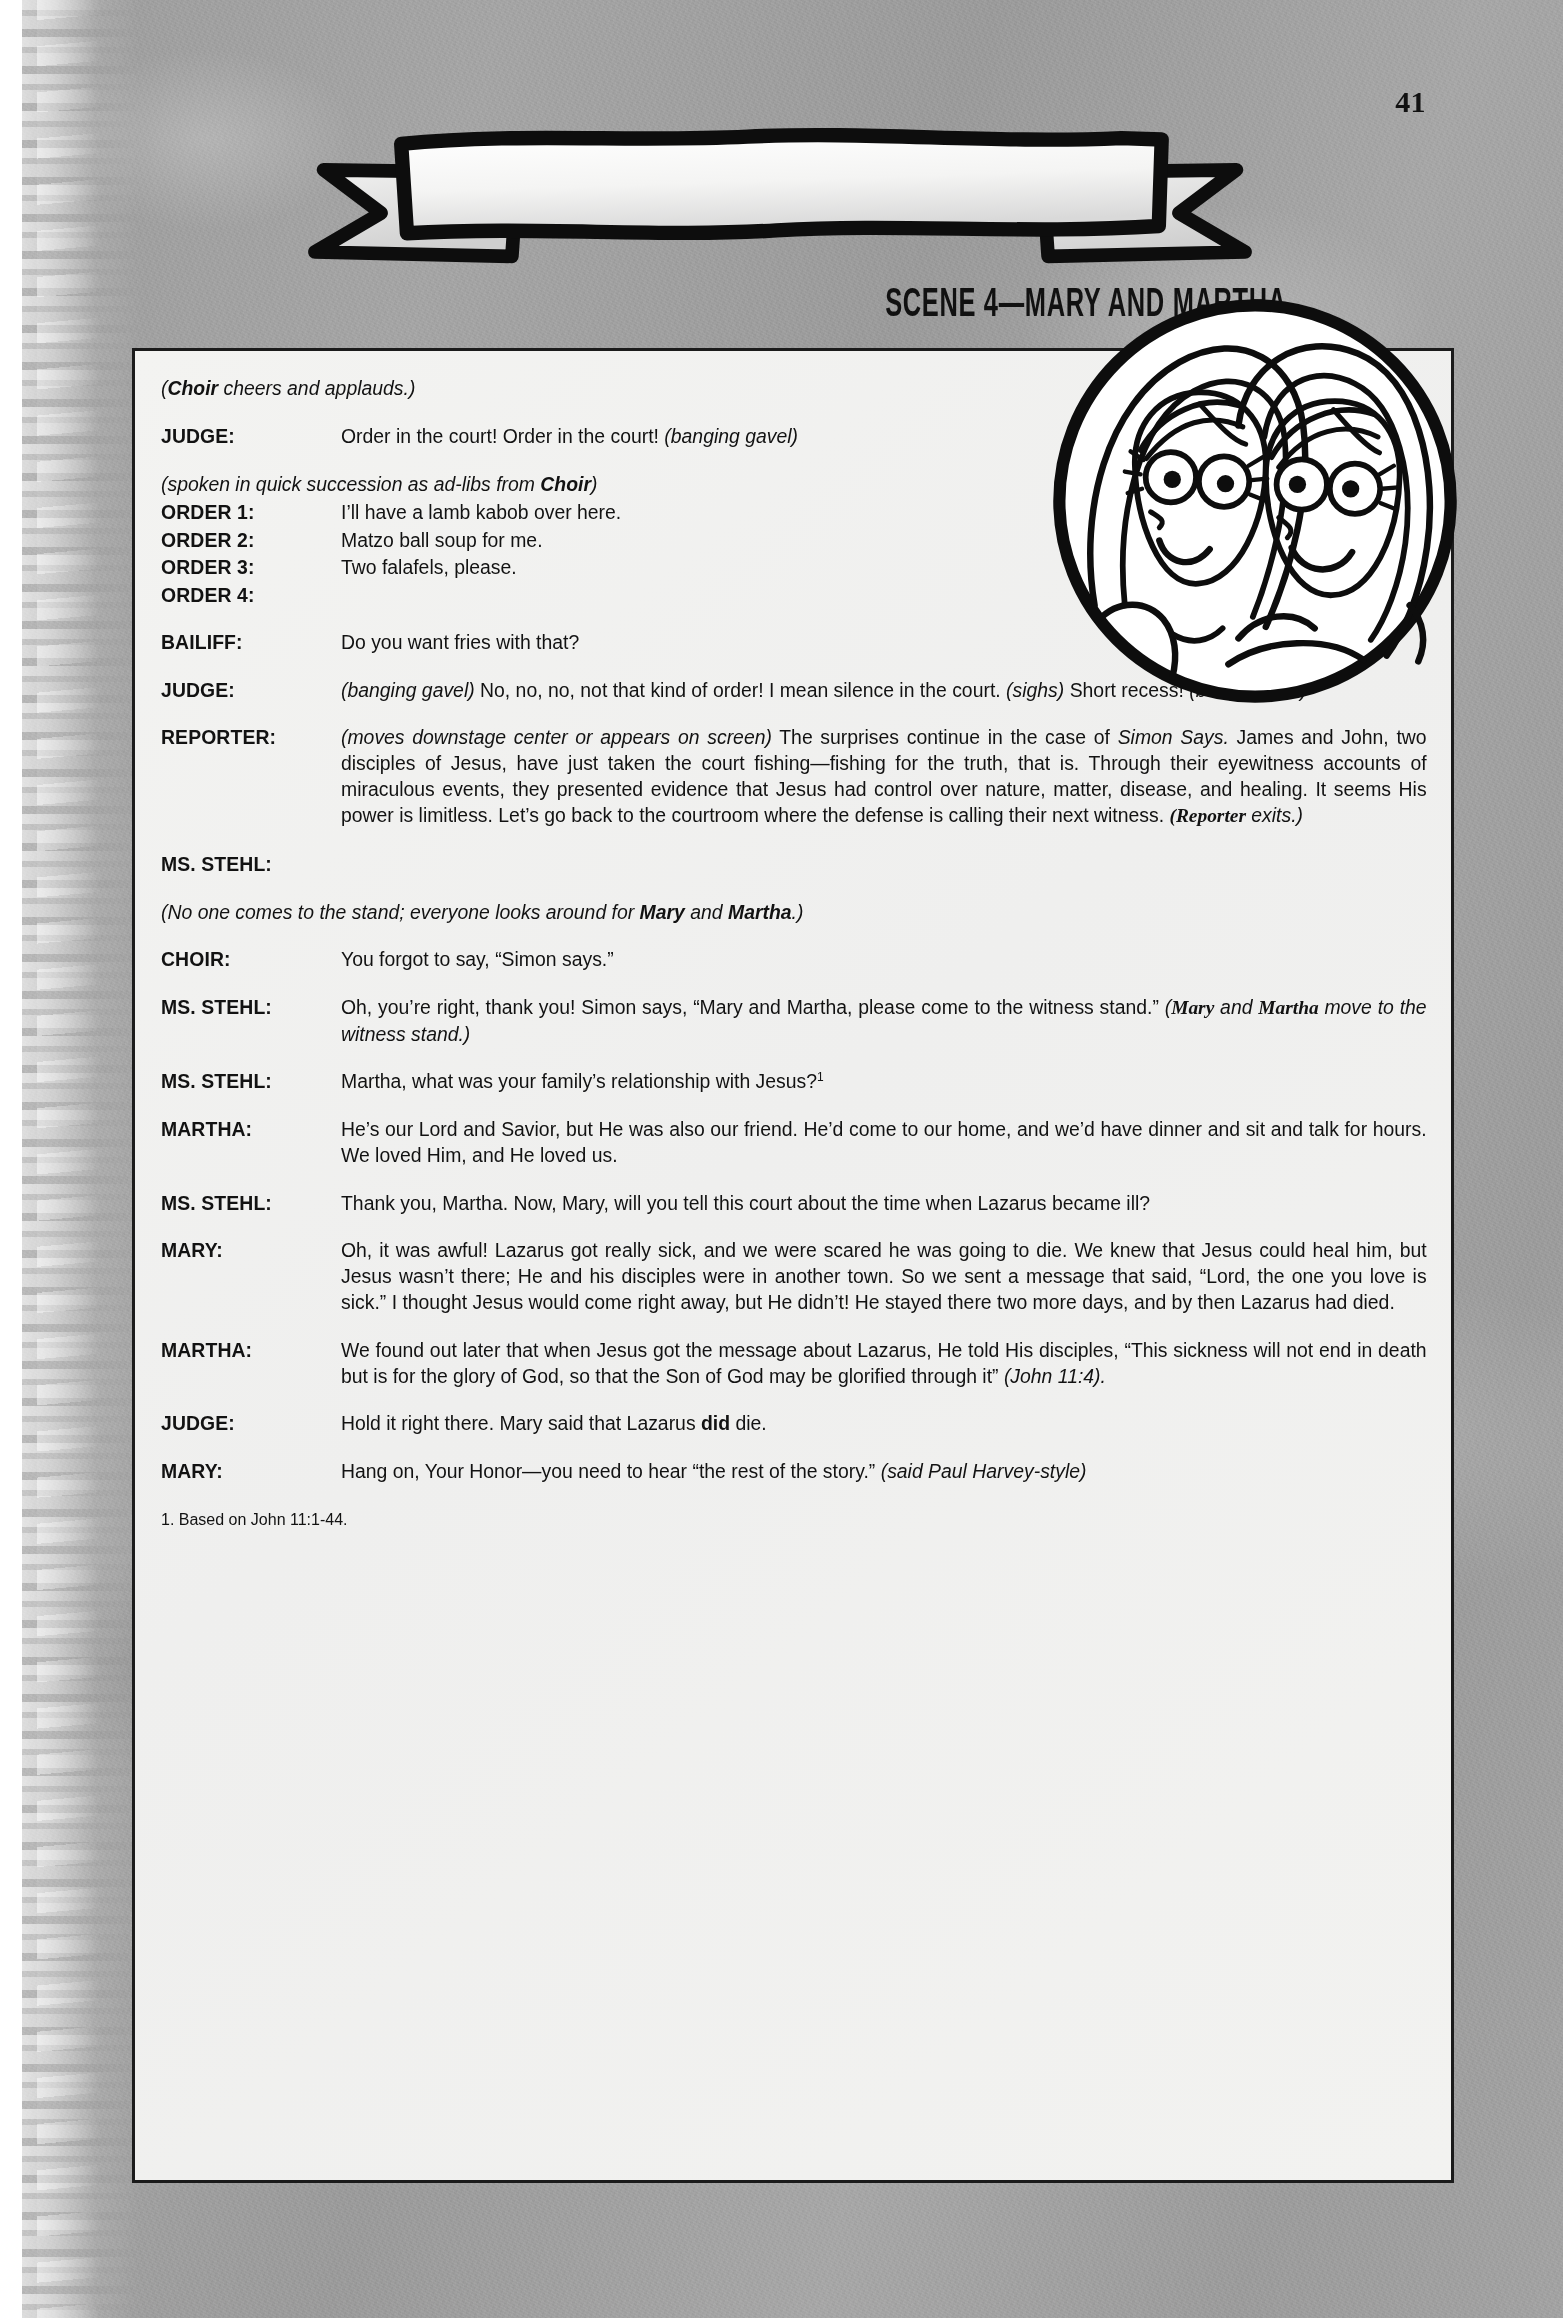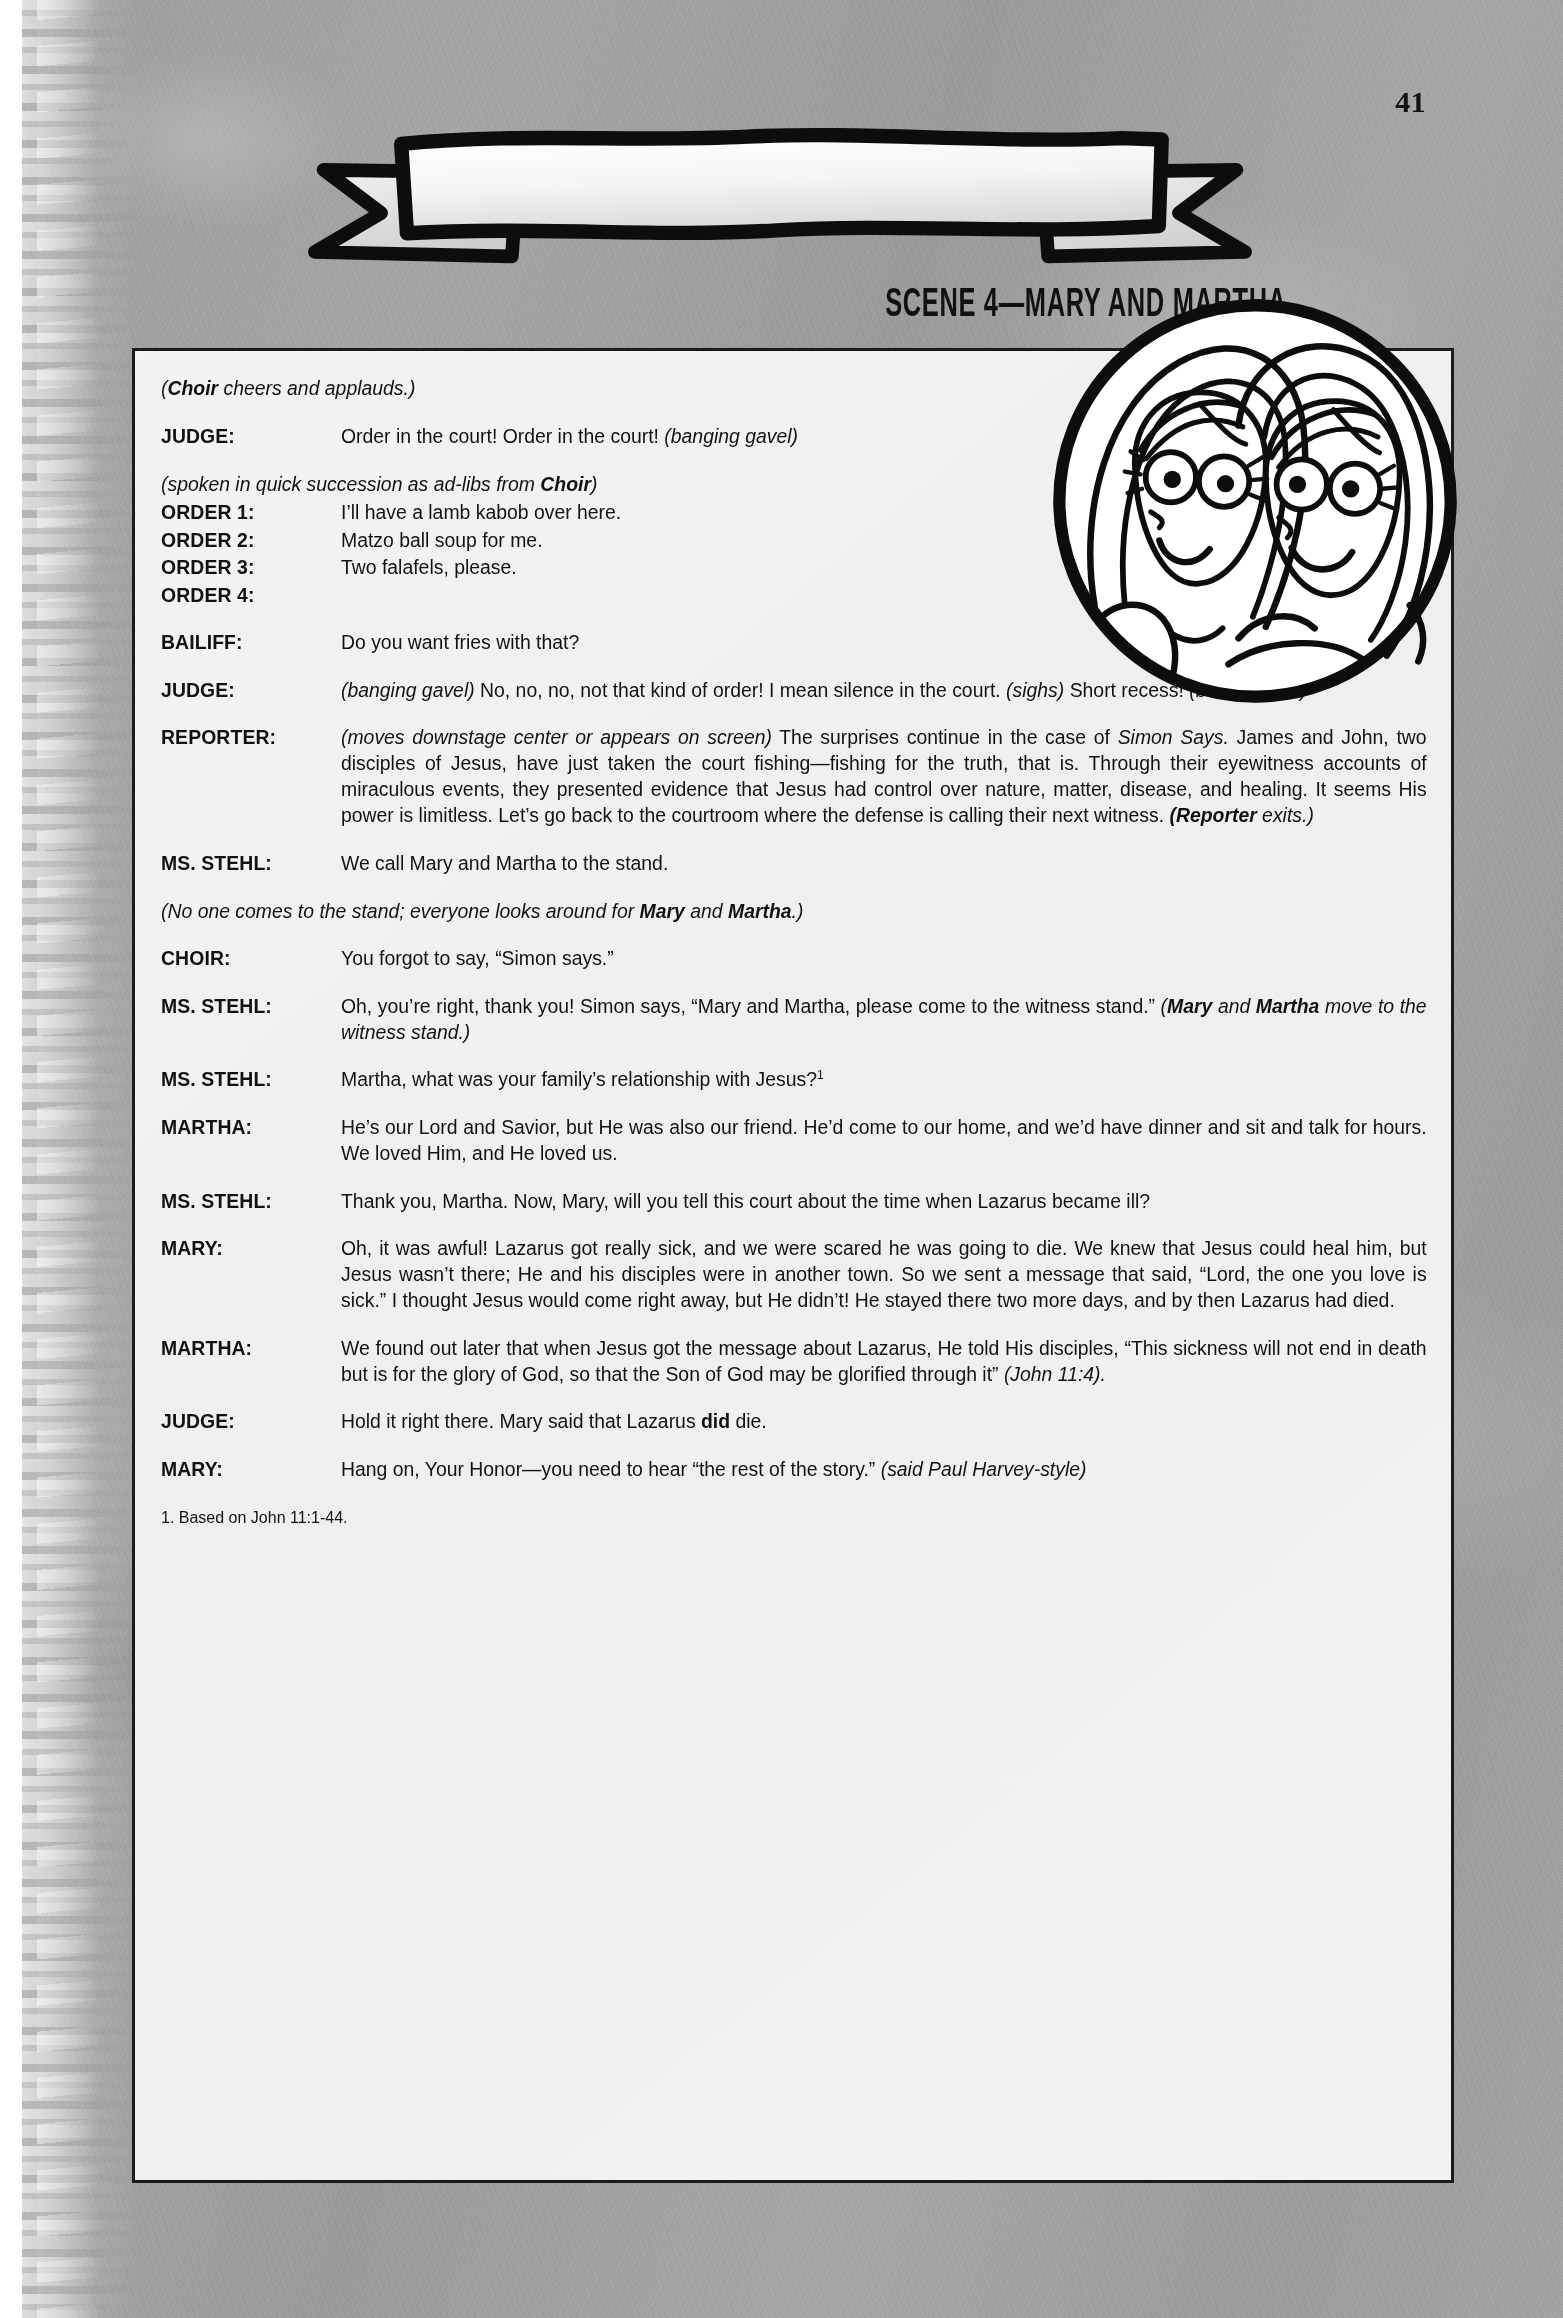--- a/index.html
+++ b/index.html
@@ -114,21 +114,21 @@
     white-space:nowrap;
   }
   .dialogue{
     flex:1 1 auto;
     font-size:19.4px;line-height:1.34;
     text-align:justify;
     hyphens:auto;
   }
   .dialogue i{font-style:italic;}
   .dialogue b{font-weight:bold;}
-  .dialogue i b, .dialogue b i{font-weight:bold;font-style:italic;}
+  .dialogue i b, .dialogue b i{font-weight:bold;font-style:italic;font-family:Liberation Serif, serif;}
   sup{font-size:.62em;vertical-align:super;line-height:0;}
 
   .footnote{
     margin-top:26px;
     font-size:16px;line-height:1.3;
   }
 
   
   .illustration{
     position:absolute;left:1050px;top:296px;width:410px;height:410px;
@@ -211,21 +211,20 @@
         <div class="line">
           <div class="speaker">JUDGE:</div>
           <div class="dialogue"><i>(banging gavel)</i> No, no, no, not that kind of order! I mean silence in the court. <i>(sighs)</i> Short recess! <i>(bangs gavel)</i></div>
         </div>
         <div class="line">
           <div class="speaker">REPORTER:</div>
           <div class="dialogue"><i>(moves downstage center or appears on screen)</i> The surprises continue in the case of <i>Simon Says.</i> James and John, two disciples of Jesus, have just taken the court fishing—fishing for the truth, that is. Through their eyewitness accounts of miraculous events, they presented evidence that Jesus had control over nature, matter, disease, and healing. It seems His power is limitless. Let’s go back to the courtroom where the defense is calling their next witness. <i><b>(Reporter</b> exits.)</i></div>
         </div>
         <div class="line">
           <div class="speaker">MS. STEHL:</div>
-          <div class="dialogue">We call Mary and Martha to the stand.</div>
         </div>
         <p class="stage">(No one comes to the stand; everyone looks around for <b>Mary</b> and <b>Martha</b>.)</p>
         <div class="line">
           <div class="speaker">CHOIR:</div>
           <div class="dialogue">You forgot to say, “Simon says.”</div>
         </div>
         <div class="line">
           <div class="speaker">MS. STEHL:</div>
           <div class="dialogue">Oh, you’re right, thank you! Simon says, “Mary and Martha, please come to the witness stand.” <i>(<b>Mary</b> and <b>Martha</b> move to the witness stand.)</i></div>
         </div>

